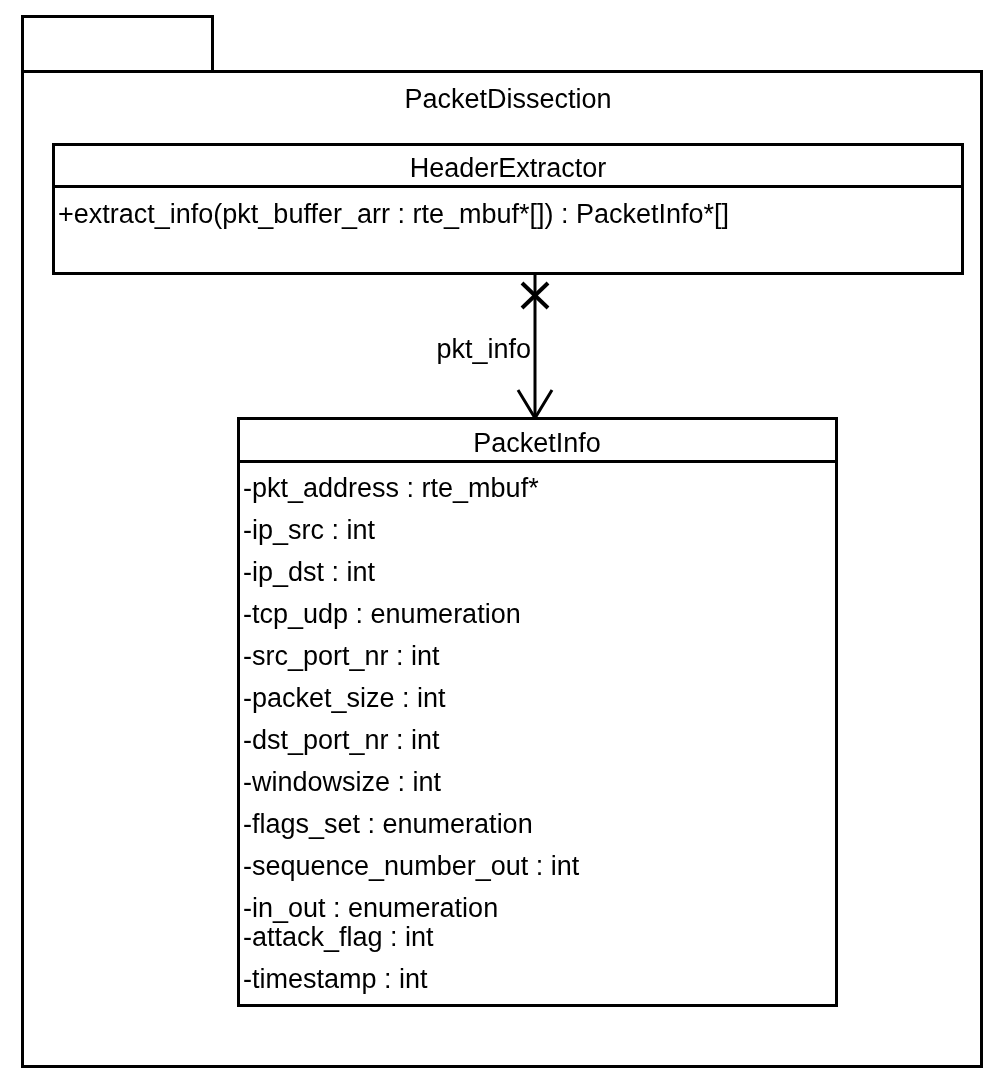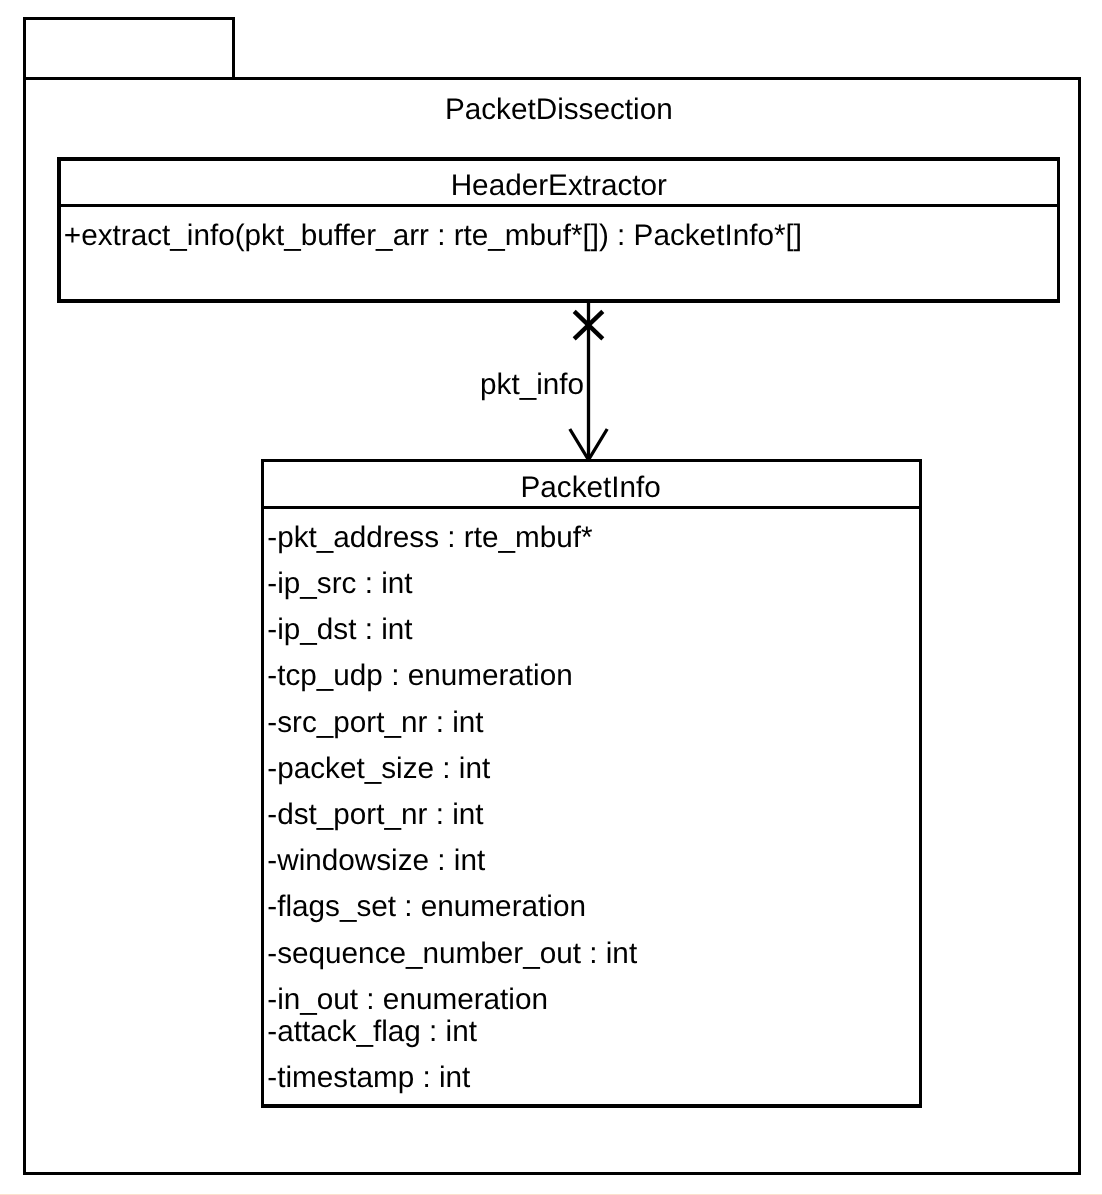--- a/index.html
+++ b/index.html
@@ -10,21 +10,21 @@
   body {
     width: 1002px;
     height: 1086px;
     font-family: "Liberation Sans", sans-serif;
     overflow: hidden;
   }
   #diagram-root {
     position: relative;
     width: 1002px;
     height: 1086px;
-    background: #f97316;
+    background: #e5e5e5;
   }
   svg.diagram {
     display: block;
     width: 1002px;
     height: 1086px;
     background: #ffffff;
   }
   .stroke {
     fill: none;
     stroke: #000000;

